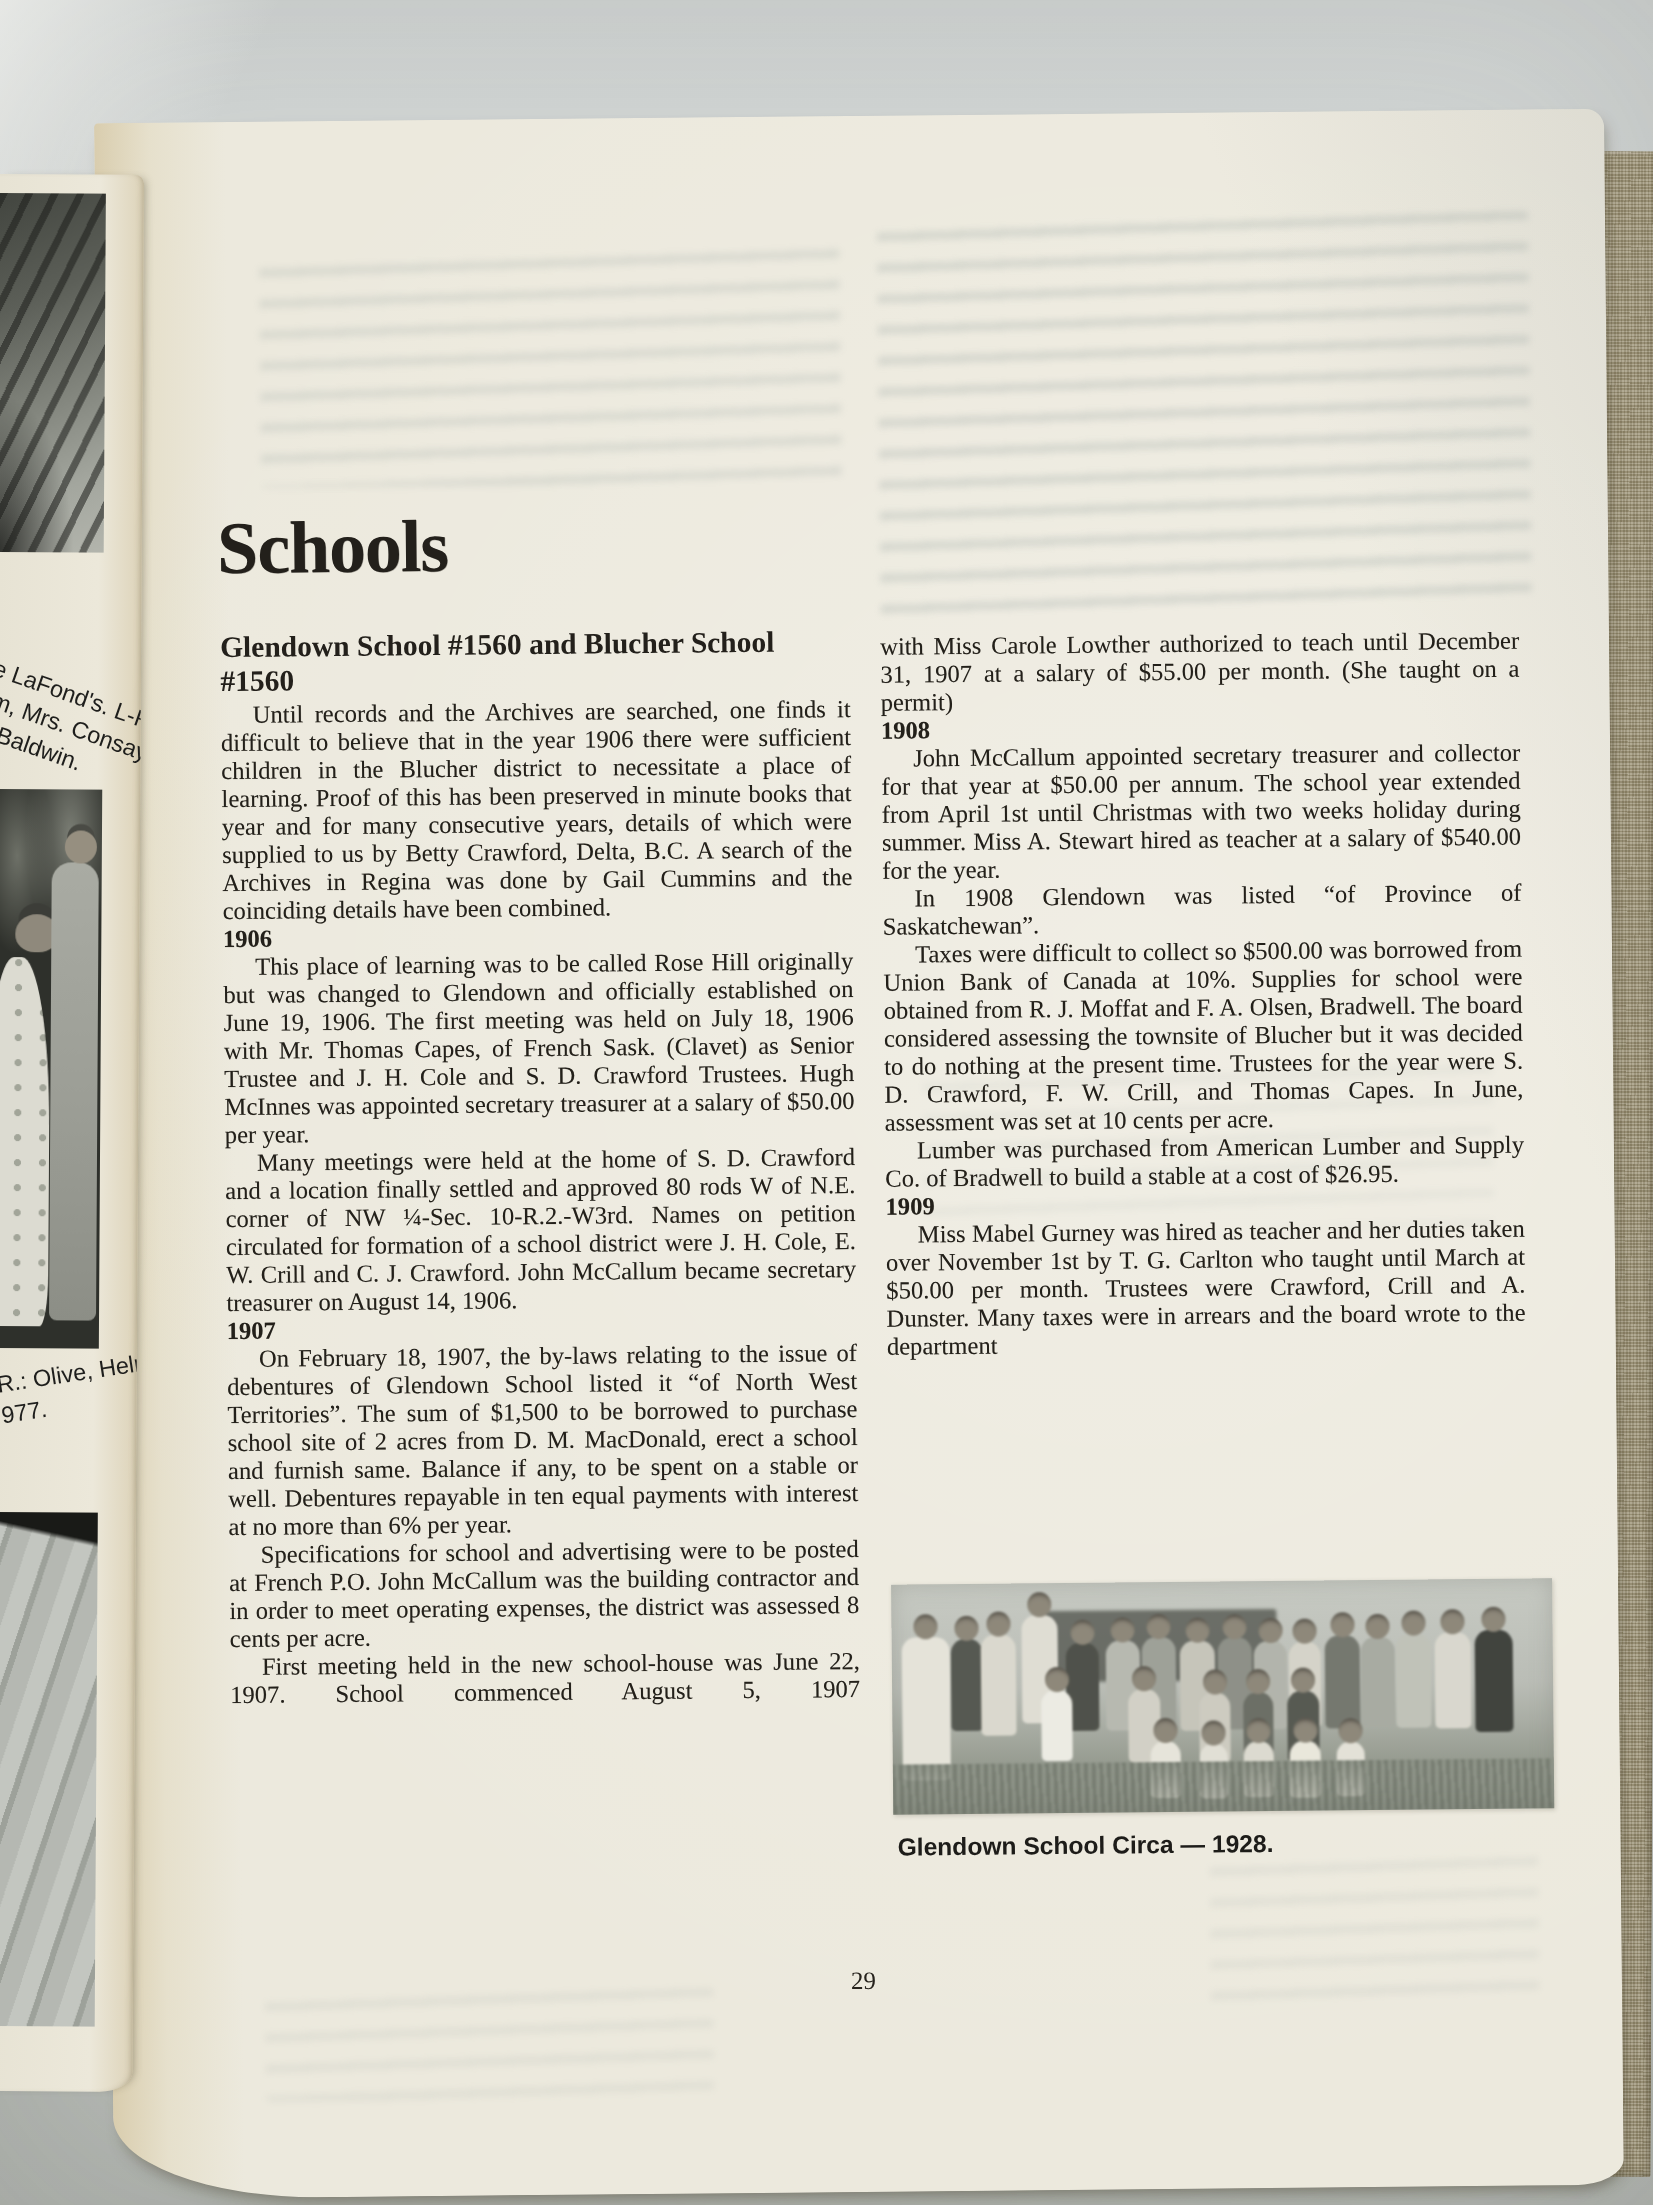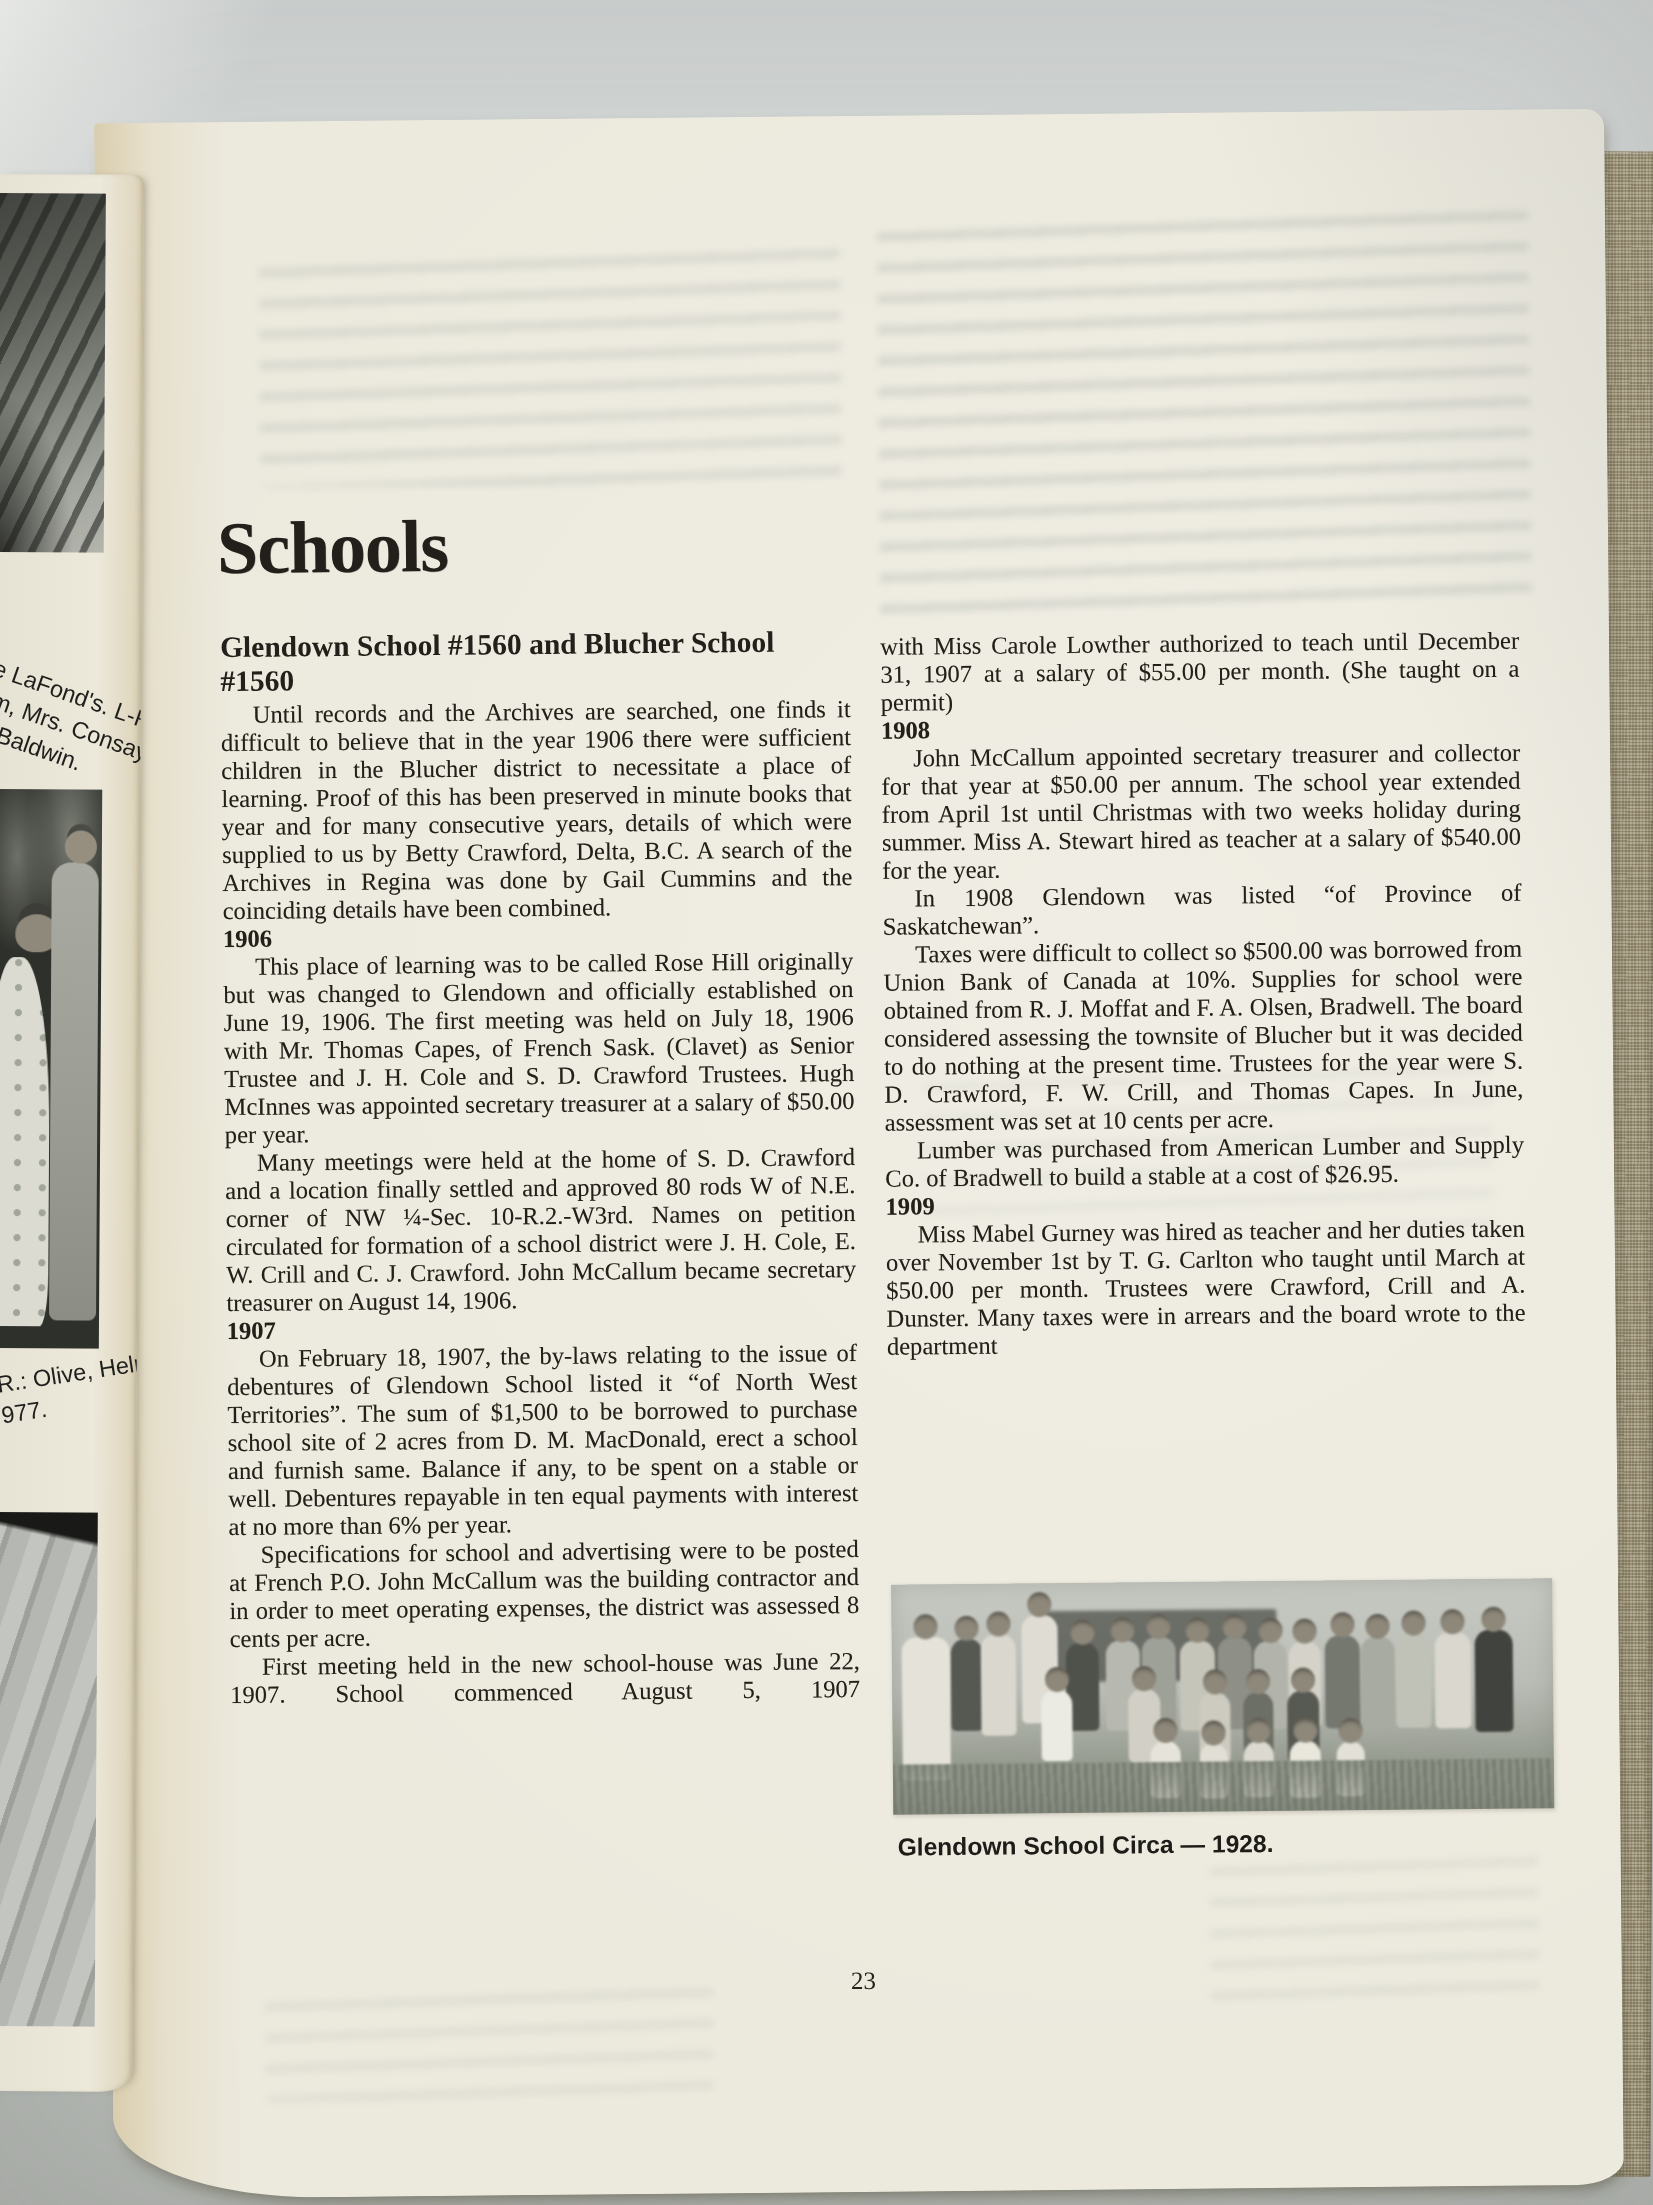--- a/index.html
+++ b/index.html
@@ -187,21 +187,21 @@
         <i class="fig" style="left:258px;bottom:14.2px;height:57px;width:29.5px;--c:#e9e7dd"></i>
         <i class="fig" style="left:307px;bottom:13px;height:55px;width:28.4px;--c:#e4e2d8"></i>
         <i class="fig" style="left:351px;bottom:14.2px;height:56px;width:29.5px;--c:#dfddd2"></i>
         <i class="fig" style="left:397px;bottom:13px;height:57px;width:31px;--c:#eceade"></i>
         <i class="fig" style="left:444px;bottom:14.2px;height:55px;width:28.4px;--c:#e6e4da"></i>
         <div class="gp-grass"></div>
       </div>
     </div>
     <div class="gcaption">Glendown School Circa — 1928.</div>
 
-    <div class="pageno">23</div>
+    <div class="pageno">29</div>
   </div>
 
   <div class="prev-page">
     <div class="pp-photo pp-photo-a"></div>
     <div class="pp-caption pp-cap1">
       <div>e LaFond's. L-R.:</div>
       <div>um, Mrs. Consay,</div>
       <div>rs. Baldwin.</div>
     </div>
     <div class="pp-photo pp-photo-b">

